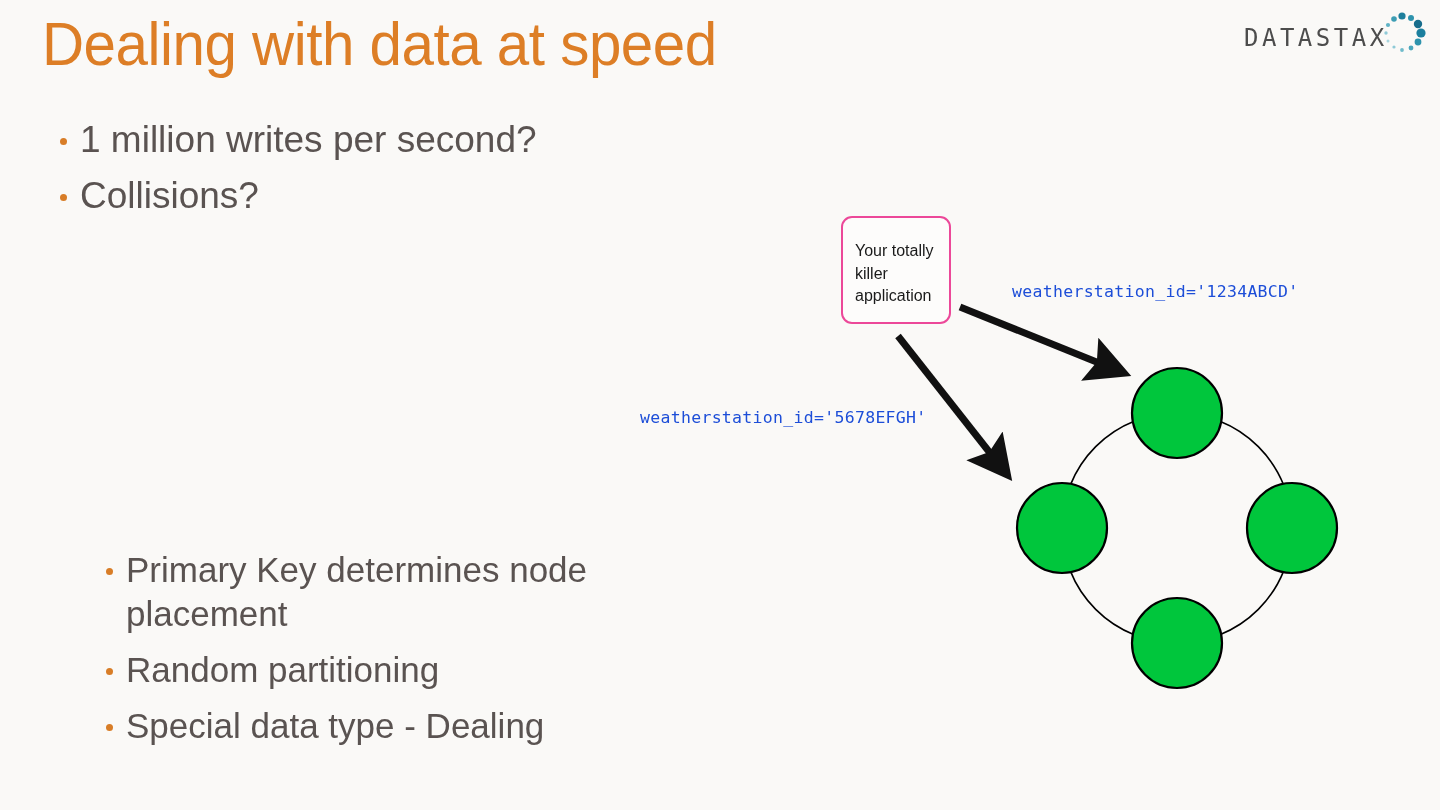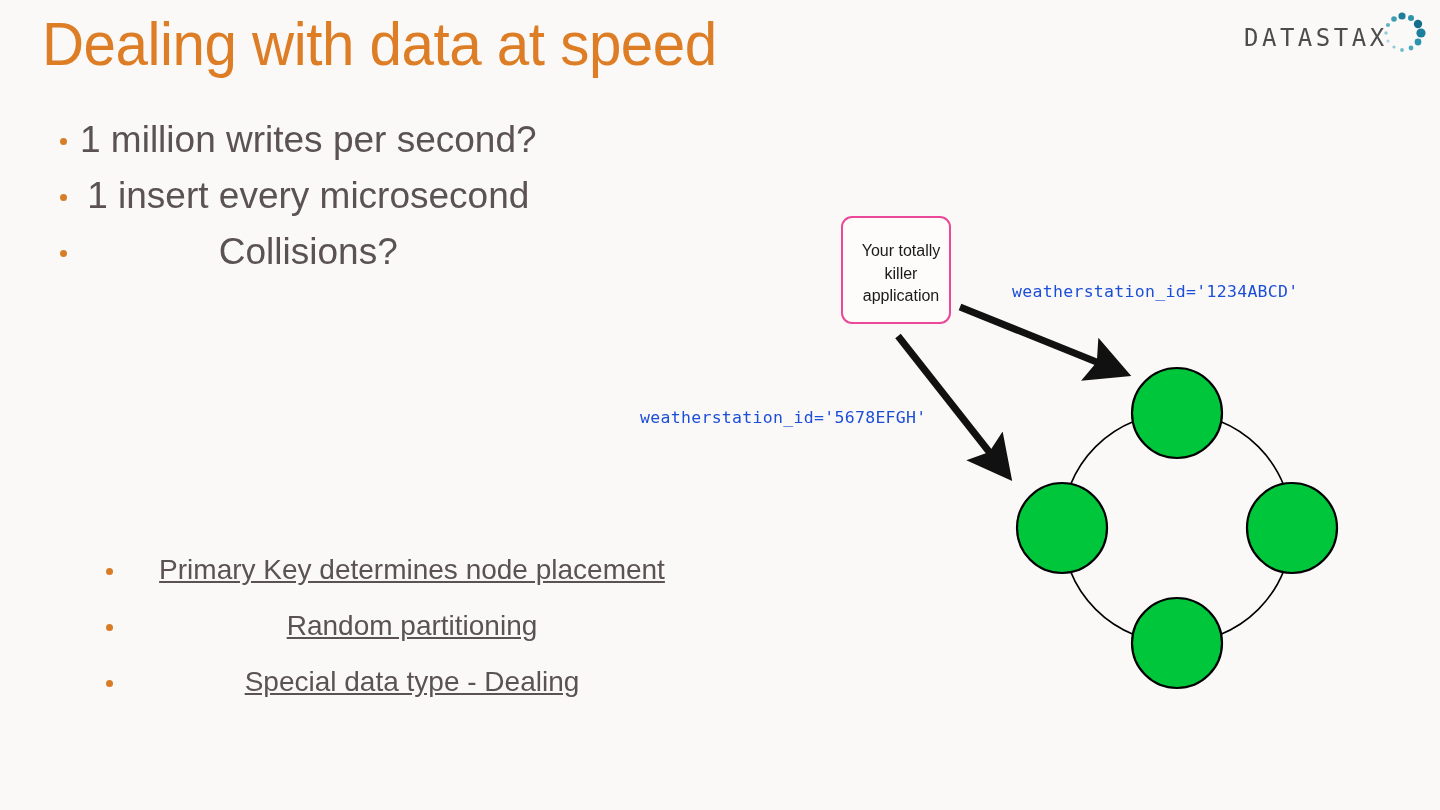--- a/index.html
+++ b/index.html
@@ -13,21 +13,20 @@
     font-family: "Liberation Sans", sans-serif;
     overflow: hidden;
     position: relative;
   }
   .slide {
     position: absolute;
     inset: 0;
     width: 1440px;
     height: 810px;
     background: #faf9f7;
-    text-align: center;
   }
 
   
   .slide-title {
     position: absolute;
     left: 42px;
     top: 8px;
     font-size: 62px;
     line-height: 72px;
     font-weight: 400;
@@ -97,24 +96,23 @@
     white-space: nowrap;
   }
   #bullets-top li::before { top: 26px; }
 
   #bullets-bottom {
     left: 98px;
     top: 548px;
     width: 600px;
   }
   #bullets-bottom li {
-    font-size: 28px;
+    font-size: 35px;
     line-height: 44px;
     margin-bottom: 12px;
-    text-decoration: underline;
   }
   #bullets-bottom li::before { top: 20px; }
 
   
   .diagram {
     position: absolute;
     left: 600px;
     top: 190px;
     width: 800px;
     height: 520px;
@@ -188,21 +186,20 @@
       <circle cx="18" cy="37" r="1.6" fill="#8fcad7"></circle>
       <circle cx="12" cy="31" r="1.5" fill="#a8d5de"></circle>
       <circle cx="10" cy="23" r="1.7" fill="#8fcad7"></circle>
       <circle cx="12" cy="15" r="2.1" fill="#5fb2c5"></circle>
       <circle cx="18" cy="9" r="2.8" fill="#3d9db4"></circle>
     </svg>
   </div>
 
   <ul class="bullet-list" id="bullets-top">
     <li>1 million writes per second?</li>
-    <li>1 insert every microsecond</li>
     <li>Collisions?</li>
   </ul>
 
   <ul class="bullet-list" id="bullets-bottom">
     <li>Primary Key determines node placement</li>
     <li>Random partitioning</li>
     <li>Special data type - Dealing</li>
   </ul>
 
   <div class="diagram">

